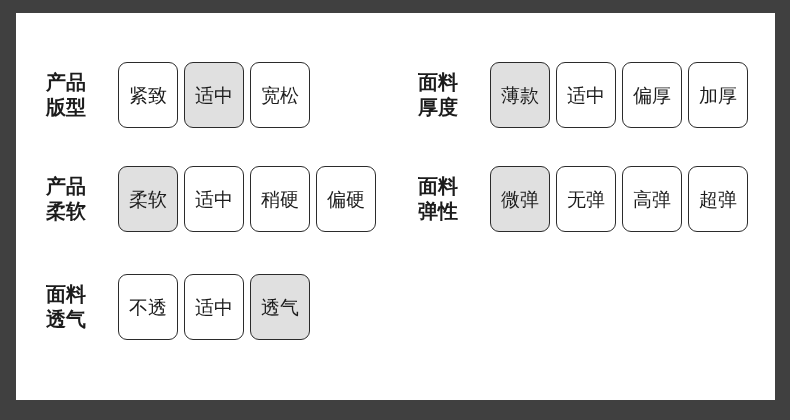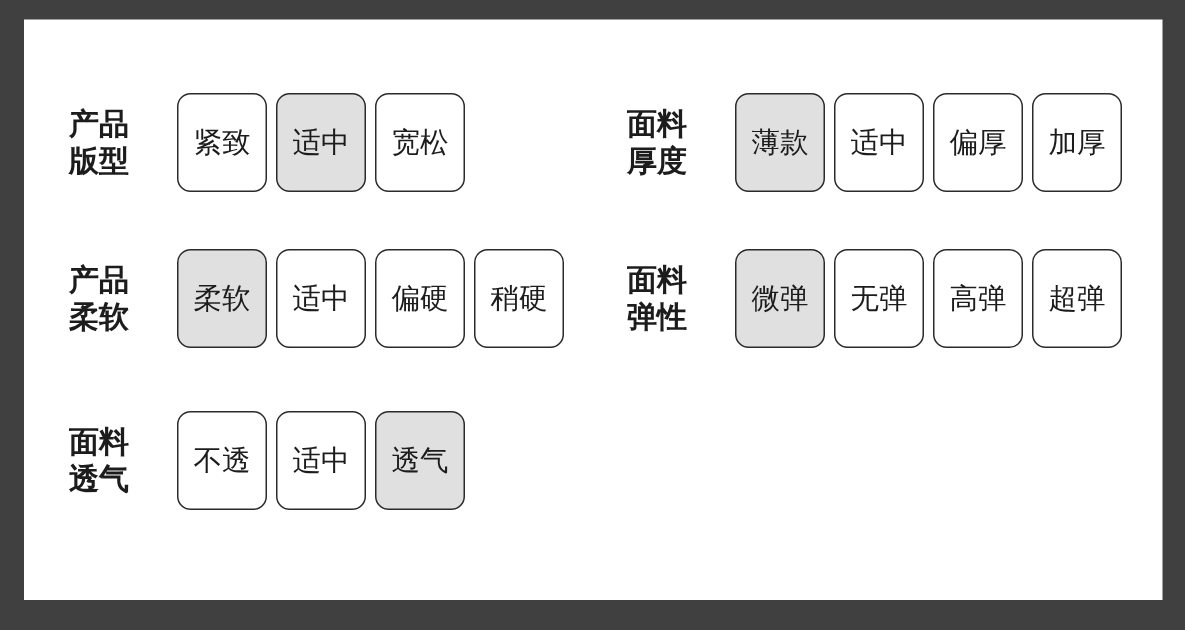--- a/index.html
+++ b/index.html
@@ -122,22 +122,22 @@
           </div>
         </div>
         <div class="attr-group col-left row-2">
           <div class="group-label">
             <span class="lbl-line">产品</span>
             <span class="lbl-line">柔软</span>
           </div>
           <div class="options">
             <div class="option selected">柔软</div>
             <div class="option">适中</div>
+            <div class="option">稍硬</div>
             <div class="option">偏硬</div>
-            <div class="option">稍硬</div>
           </div>
         </div>
         <div class="attr-group col-right row-2">
           <div class="group-label">
             <span class="lbl-line">面料</span>
             <span class="lbl-line">弹性</span>
           </div>
           <div class="options">
             <div class="option selected">微弹</div>
             <div class="option">无弹</div>

